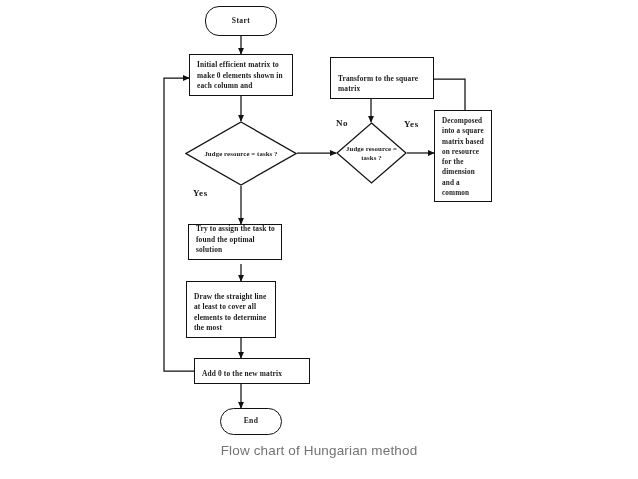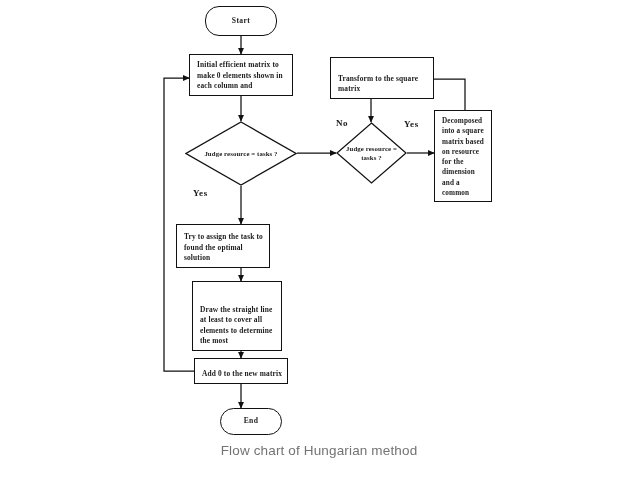--- a/index.html
+++ b/index.html
@@ -166,29 +166,29 @@
   <svg class="dia-shape" viewBox="0 0 71 62" xmlns="http://www.w3.org/2000/svg">
     <polygon points="35.5,1 70,31 35.5,61 1,31" fill="#ffffff" stroke="#111111" stroke-width="1.25"></polygon>
   </svg>
   <span class="dia-label">Judge resource = tasks ?</span>
 </div>
 
 <div class="node process left-align top-align" style="left:434px; top:110px; width:58px; height:92px; font-size:7.2px;">
   <span>Decomposed into a square matrix based on resource for the dimension and a common</span>
 </div>
 
-<div class="node process left-align top-align" style="left:176px; top:224px; width:94px; height:44px;">
+<div class="node process left-align top-align" style="left:188px; top:224px; width:94px; height:36px;">
   <span>Try to assign the task to found the optimal solution</span>
 </div>
 
-<div class="node process left-align top-align" style="left:192px; top:281px; width:90px; height:70px;">
+<div class="node process left-align top-align" style="left:186px; top:281px; width:90px; height:57px;">
   <span>Draw the straight line at least to cover all elements to determine the most</span>
 </div>
 
-<div class="node process left-align top-align" style="left:194px; top:358px; width:94px; height:26px;">
+<div class="node process left-align top-align" style="left:194px; top:358px; width:116px; height:26px;">
   <span>Add 0 to the new matrix</span>
 </div>
 
 <div class="node terminator" style="left:220px; top:408px; width:62px; height:27px;">
   <span>End</span>
 </div>
 
 <div class="edge-label" style="left:296px; top:118px;margin-left:40px;">No</div>
 
 <div class="edge-label" style="left:404px; top:119px;">Yes</div>

